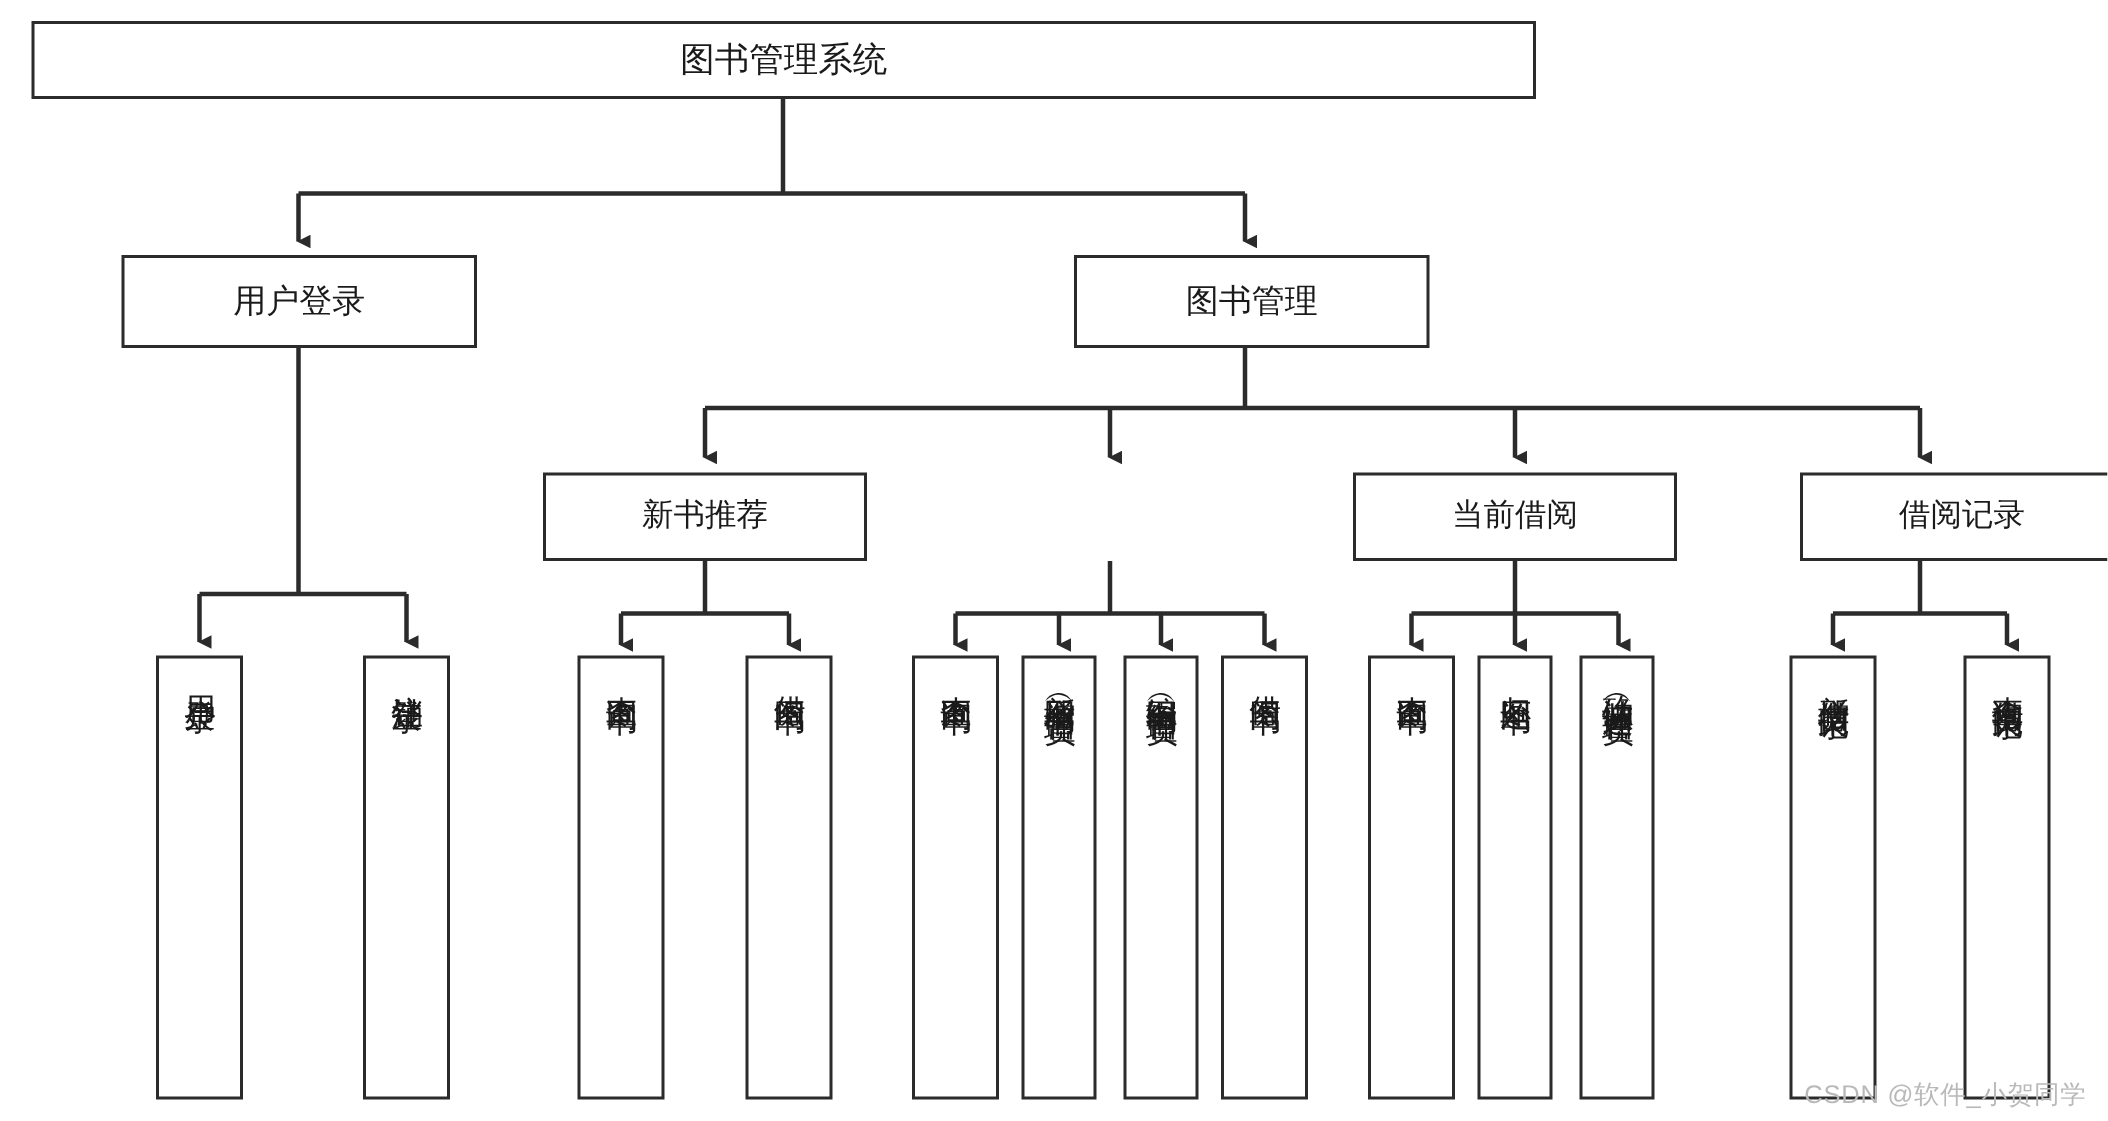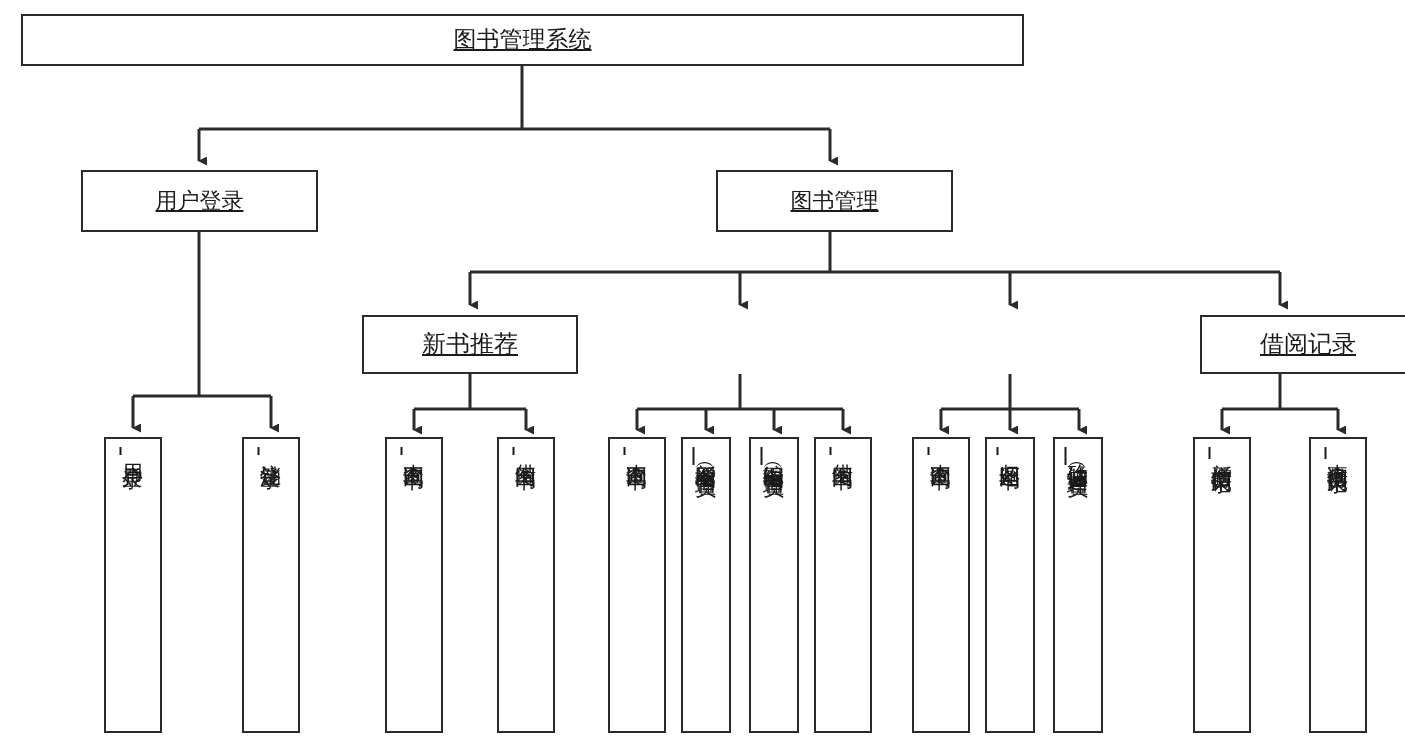--- a/index.html
+++ b/index.html
@@ -34,26 +34,25 @@
     display: flex;
     align-items: center;
     justify-content: center;
     color: #1a1a1a;
   }
   .node .label {
     display: block;
     text-align: center;
     line-height: 1.18;
     white-space: nowrap;
-    text-decoration: underline;
   }
   
   .tier-root .label { font-size: 23px; }
   .tier-2 .label    { font-size: 22px; }
-  .tier-3 .label    { font-size: 24px; }
+  .tier-3 .label    { font-size: 21px; }
 
   
   .leaf {
     align-items: flex-start;
     justify-content: center;
     padding-top: 8px;
   }
   .leaf .label {
     writing-mode: vertical-rl;
     text-orientation: upright;
@@ -140,20 +139,23 @@
 
   <div class="node tier-2" style="left:716px; top:170px; width:237px; height:62px;">
     <span class="label">图书管理</span>
   </div>
 
   <div class="node tier-3" style="left:362px; top:315px; width:216px; height:59px;">
     <span class="label">新书推荐</span>
   </div>
 
 
+  <div class="node tier-3" style="left:902px; top:315px; width:216px; height:59px;">
+    <span class="label">当前借阅</span>
+  </div>
 
   <div class="node tier-3" style="left:1172px; top:315px; width:216px; height:59px;margin-left:28px;">
     <span class="label">借阅记录</span>
   </div>
 
   <div class="node leaf" style="left:104px; top:437px; width:58px; height:296px;">
     <span class="label">用户登录</span>
   </div>
 
   <div class="node leaf" style="left:242px; top:437px; width:58px; height:296px;">
@@ -197,14 +199,15 @@
   </div>
 
   <div class="node leaf" style="left:1193px; top:437px; width:58px; height:296px;">
     <span class="label">新增借阅记录</span>
   </div>
 
   <div class="node leaf" style="left:1309px; top:437px; width:58px; height:296px;">
     <span class="label">查询借阅记录</span>
   </div>
 
+  <div id="watermark">CSDN @软件_小贺同学</div>
 
 </div>
 
 </body></html>

